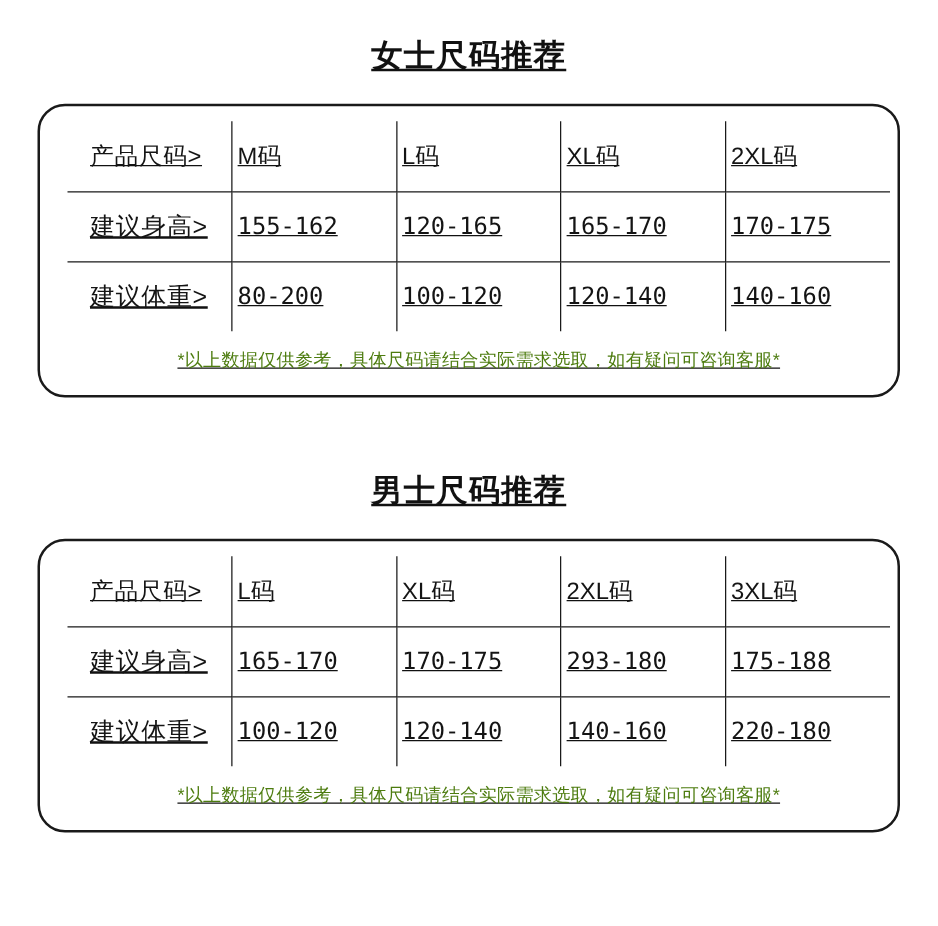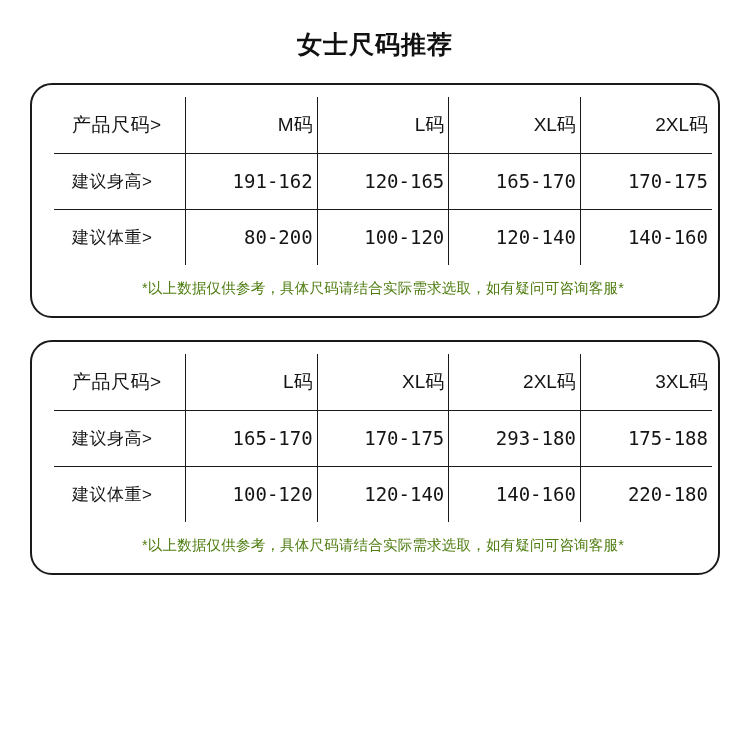--- a/index.html
+++ b/index.html
@@ -15,20 +15,21 @@
     -webkit-font-smoothing: antialiased;
   }
   .page {
     width: 750px;
     height: 741px;
     position: relative;
     box-sizing: border-box;
   }
   .section {
     width: 750px;
+    text-decoration: underline;
   }
   .section-title {
     text-align: center;
     font-size: 25px;
     font-weight: bold;
     letter-spacing: 1px;
     color: #111111;
   }
   .card {
     margin: 0 auto;
@@ -39,39 +40,39 @@
     background: #ffffff;
   }
   table.size-table {
     width: 100%;
     border-collapse: collapse;
     table-layout: fixed;
   }
   table.size-table td {
     border-bottom: 1.6px solid #1a1a1a;
     border-right: 1.6px solid #1a1a1a;
-    text-align: right;
+    text-align: left;
     font-size: 19px;
     color: #141414;
     height: 56px;
     padding: 0 4px;
     box-sizing: border-box;
     font-family: "DejaVu Sans Mono", "Liberation Mono", monospace;
     letter-spacing: 0px;
   }
   table.size-table tr td:last-child {
     border-right: none;
   }
   table.size-table tr:last-child td {
     border-bottom: none;
   }
   table.size-table td.rowhead {
     text-align: left;
     padding-left: 18px;
-    font-size: 17px;
+    font-size: 20px;
     font-family: "Liberation Sans", "DejaVu Sans", sans-serif;
     letter-spacing: 0.5px;
   }
   table.size-table td.colhead {
     font-family: "Liberation Sans", "DejaVu Sans", sans-serif;
     font-size: 19px;
   }
   .note {
     text-align: center;
     font-size: 14.5px;
@@ -101,40 +102,41 @@
           <tbody>
             <tr>
               <td class="rowhead colhead">产品尺码&gt;</td>
               <td class="colhead">M码</td>
               <td class="colhead">L码</td>
               <td class="colhead">XL码</td>
               <td class="colhead">2XL码</td>
             </tr>
             <tr>
               <td class="rowhead">建议身高&gt;</td>
-              <td>191-162</td>
+              <td>155-162</td>
               <td>120-165</td>
               <td>165-170</td>
               <td>170-175</td>
             </tr>
             <tr>
               <td class="rowhead">建议体重&gt;</td>
               <td>80-200</td>
               <td>100-120</td>
               <td>120-140</td>
               <td>140-160</td>
             </tr>
           </tbody>
         </table>
         <div class="note">*以上数据仅供参考，具体尺码请结合实际需求选取，如有疑问可咨询客服*</div>
       </div>
     </div>
   </div>
 
   <div class="section">
+    <div class="section-title s2-title">男士尺码推荐</div>
 
     <div class="card s2-card">
       <div class="card-inner">
         <table class="size-table">
           <tbody>
             <tr>
               <td class="rowhead colhead">产品尺码&gt;</td>
               <td class="colhead">L码</td>
               <td class="colhead">XL码</td>
               <td class="colhead">2XL码</td>

